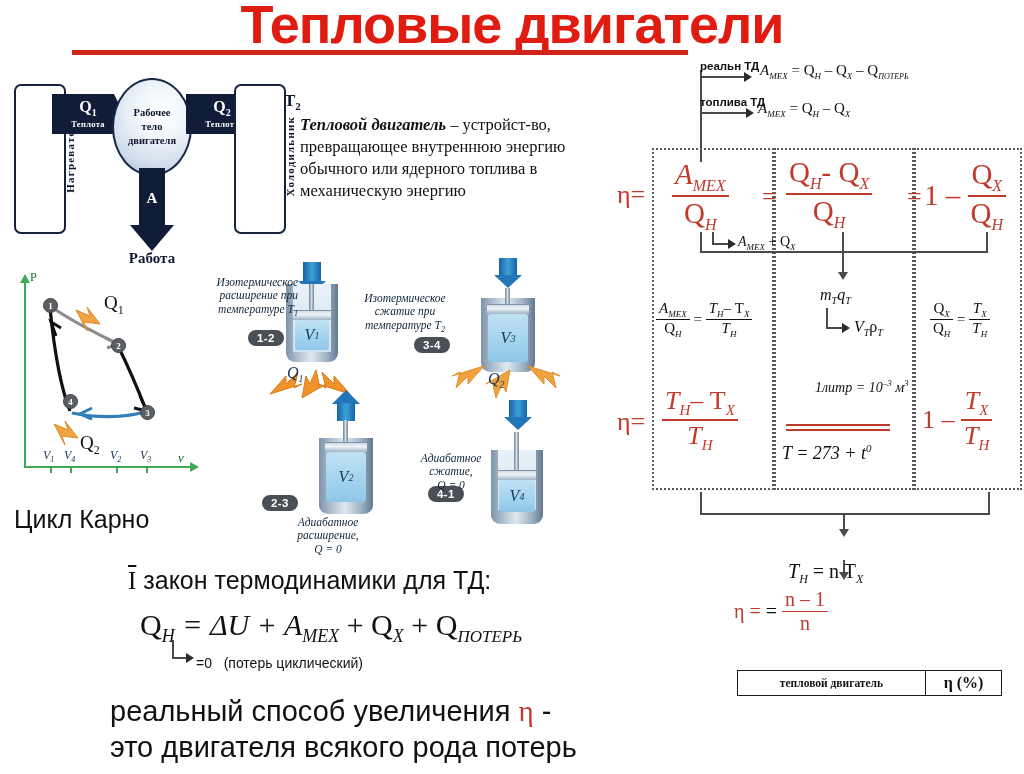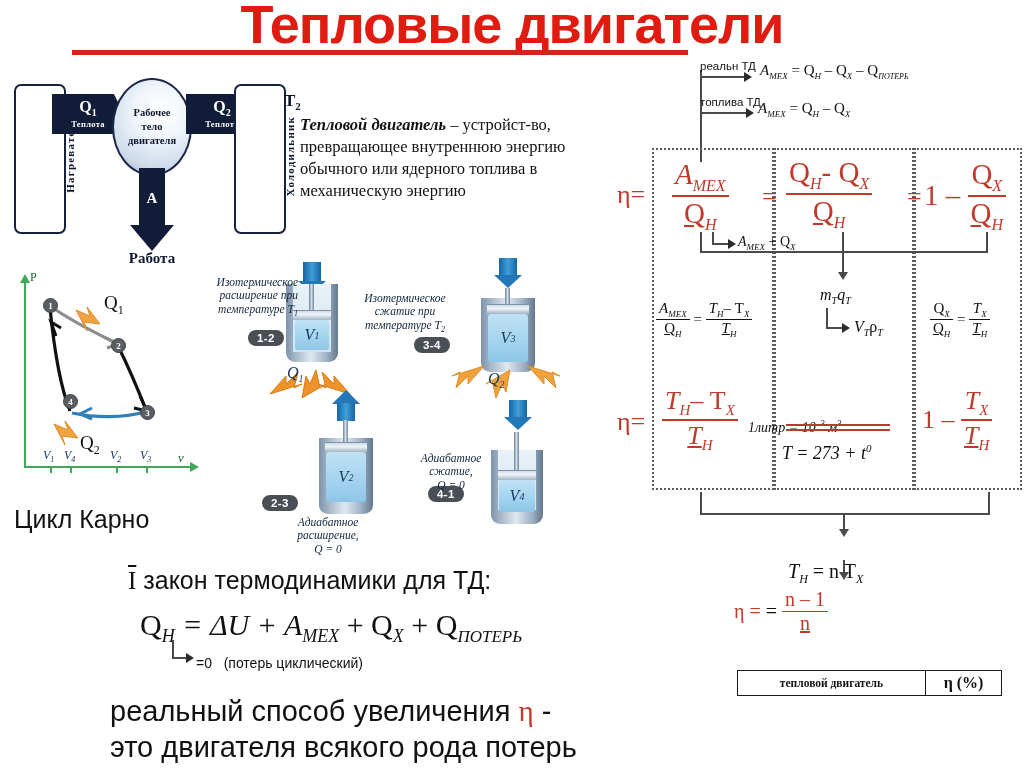--- a/index.html
+++ b/index.html
@@ -120,41 +120,41 @@
   }
   .cyl-cap sub { font-size:8px; }
   .qlab { position:absolute; font-style:italic; font-size:16px; color:#15355a; }
   .qlab sub { font-size:10px; }
 
   
   .f { position:absolute; font-family:"Liberation Serif", serif; color:#111; }
   .red { color:#c0392b; }
   .frac { display:inline-block; vertical-align:middle; text-align:center; }
   .frac > .num { display:block; padding:0 3px; }
-  .frac > .den { display:block; padding:0 3px; border-top:2px solid currentColor;text-decoration:underline; }
+  .frac > .den { display:block; padding:0 3px; border-top:2px solid currentColor; }
   .frac.thin > .den { border-top:1.4px solid currentColor; }
   .mid { display:inline-block; vertical-align:middle; }
 
   .dashbox {
     position:absolute; border:2px dotted #5b5b5b;
   }
   .connector { position:absolute; background:#4a4a4a; }
   .arrowhead-down {
     position:absolute; width:0; height:0;
     border-left:5px solid transparent; border-right:5px solid transparent;
     border-top:8px solid #4a4a4a;
   }
   .arrowhead-right {
     position:absolute; width:0; height:0;
     border-top:5px solid transparent; border-bottom:5px solid transparent;
     border-left:8px solid #2b2b2b;
   }
   .smalllab {
     position:absolute; font-family:"Liberation Sans", sans-serif;
-    font-size:11.5px; color:#111;
+    font-size:11.5px; color:#111;font-weight:bold;
   }
 
   
   #law-line {
     left:128px; top:566px; font-family:"Liberation Sans", sans-serif;
     font-size:25px; color:#111;
   }
   #law-eq { left:140px; top:608px; font-size:30px; color:#111; }
   #law-note {
     left:196px; top:655px; font-family:"Liberation Sans", sans-serif;
@@ -465,21 +465,21 @@
     <span class="num"><span>Q</span><sub style="font-size:9px"><i>Х</i></sub></span>
     <span class="den"><span>Q</span><sub style="font-size:9px"><i>Н</i></sub></span>
   </span>
   <span class="mid">=</span>
   <span class="frac thin">
     <span class="num"><i>T</i><sub style="font-size:9px"><i>Х</i></sub></span>
     <span class="den"><i>T</i><sub style="font-size:9px"><i>Н</i></sub></span>
   </span>
 </div>
 
-<div class="f" style="left:748px; top:378px; font-size:14px; font-style:italic;margin-top:40px;">
+<div class="f" style="left:815px; top:378px; font-size:14px; font-style:italic;">
   <span>1литр = 10</span><sup style="font-size:9px">–3</sup><span> м</span><sup style="font-size:9px">3</sup>
 </div>
 
 <div class="f red" style="left:662px; top:386px; font-size:26px;">
   <span class="frac">
     <span class="num"><i>T</i><sub style="font-size:15px"><i>Н</i></sub><span>– T</span><sub style="font-size:15px"><i>Х</i></sub></span>
     <span class="den"><i>T</i><sub style="font-size:15px"><i>Н</i></sub></span>
   </span>
 </div>
 

